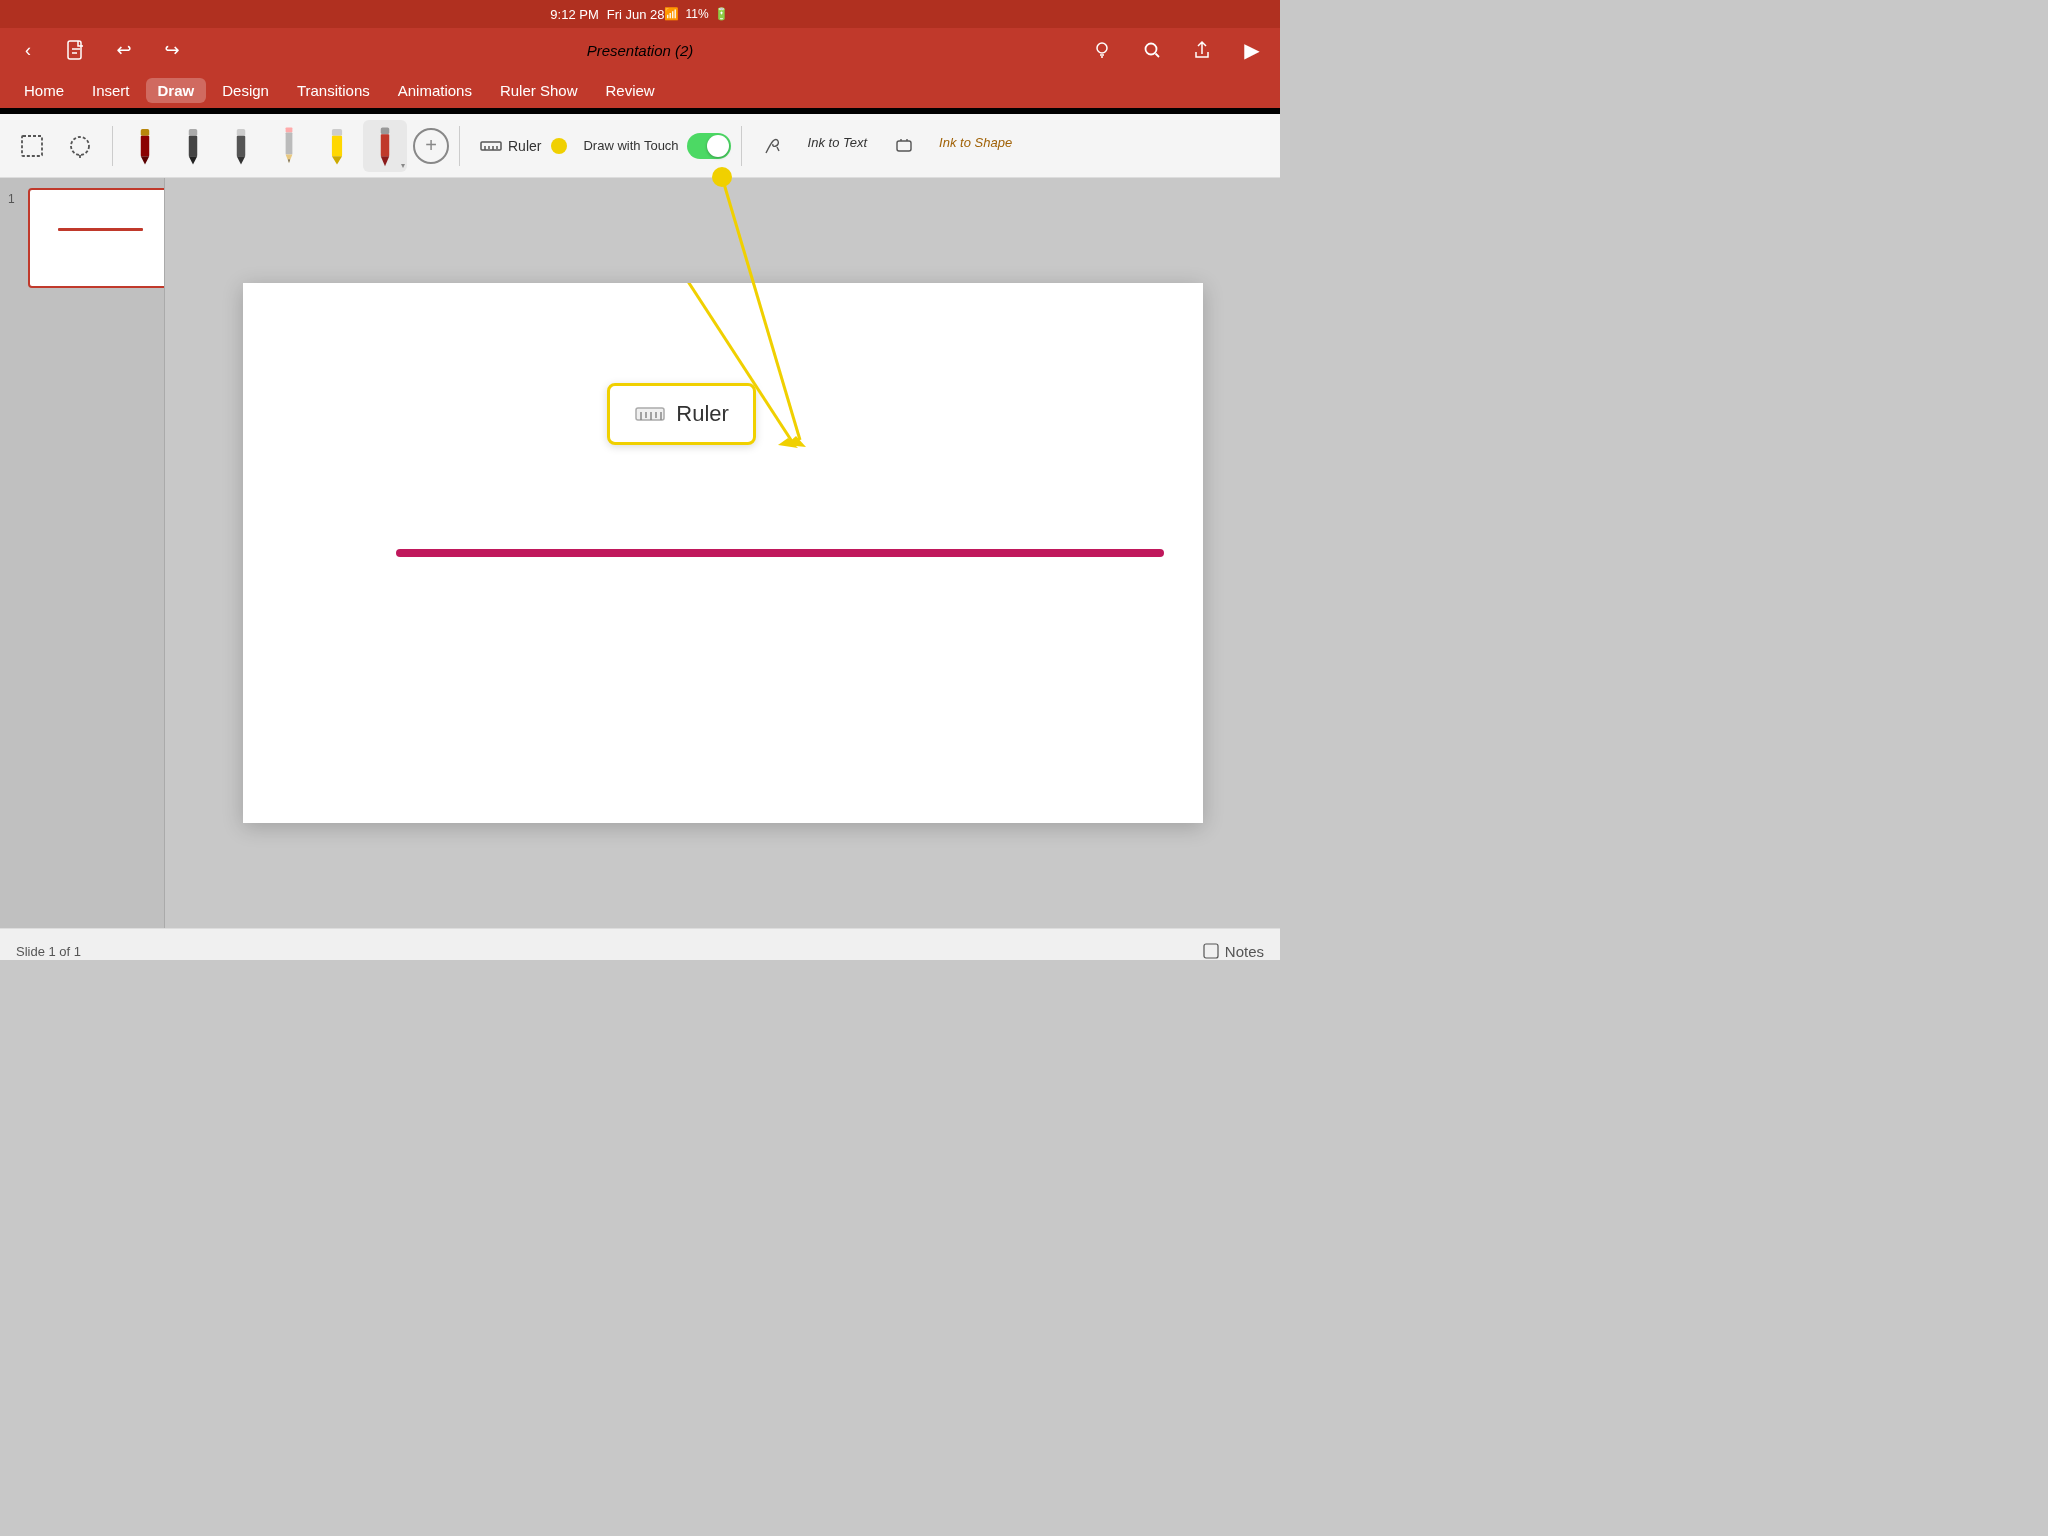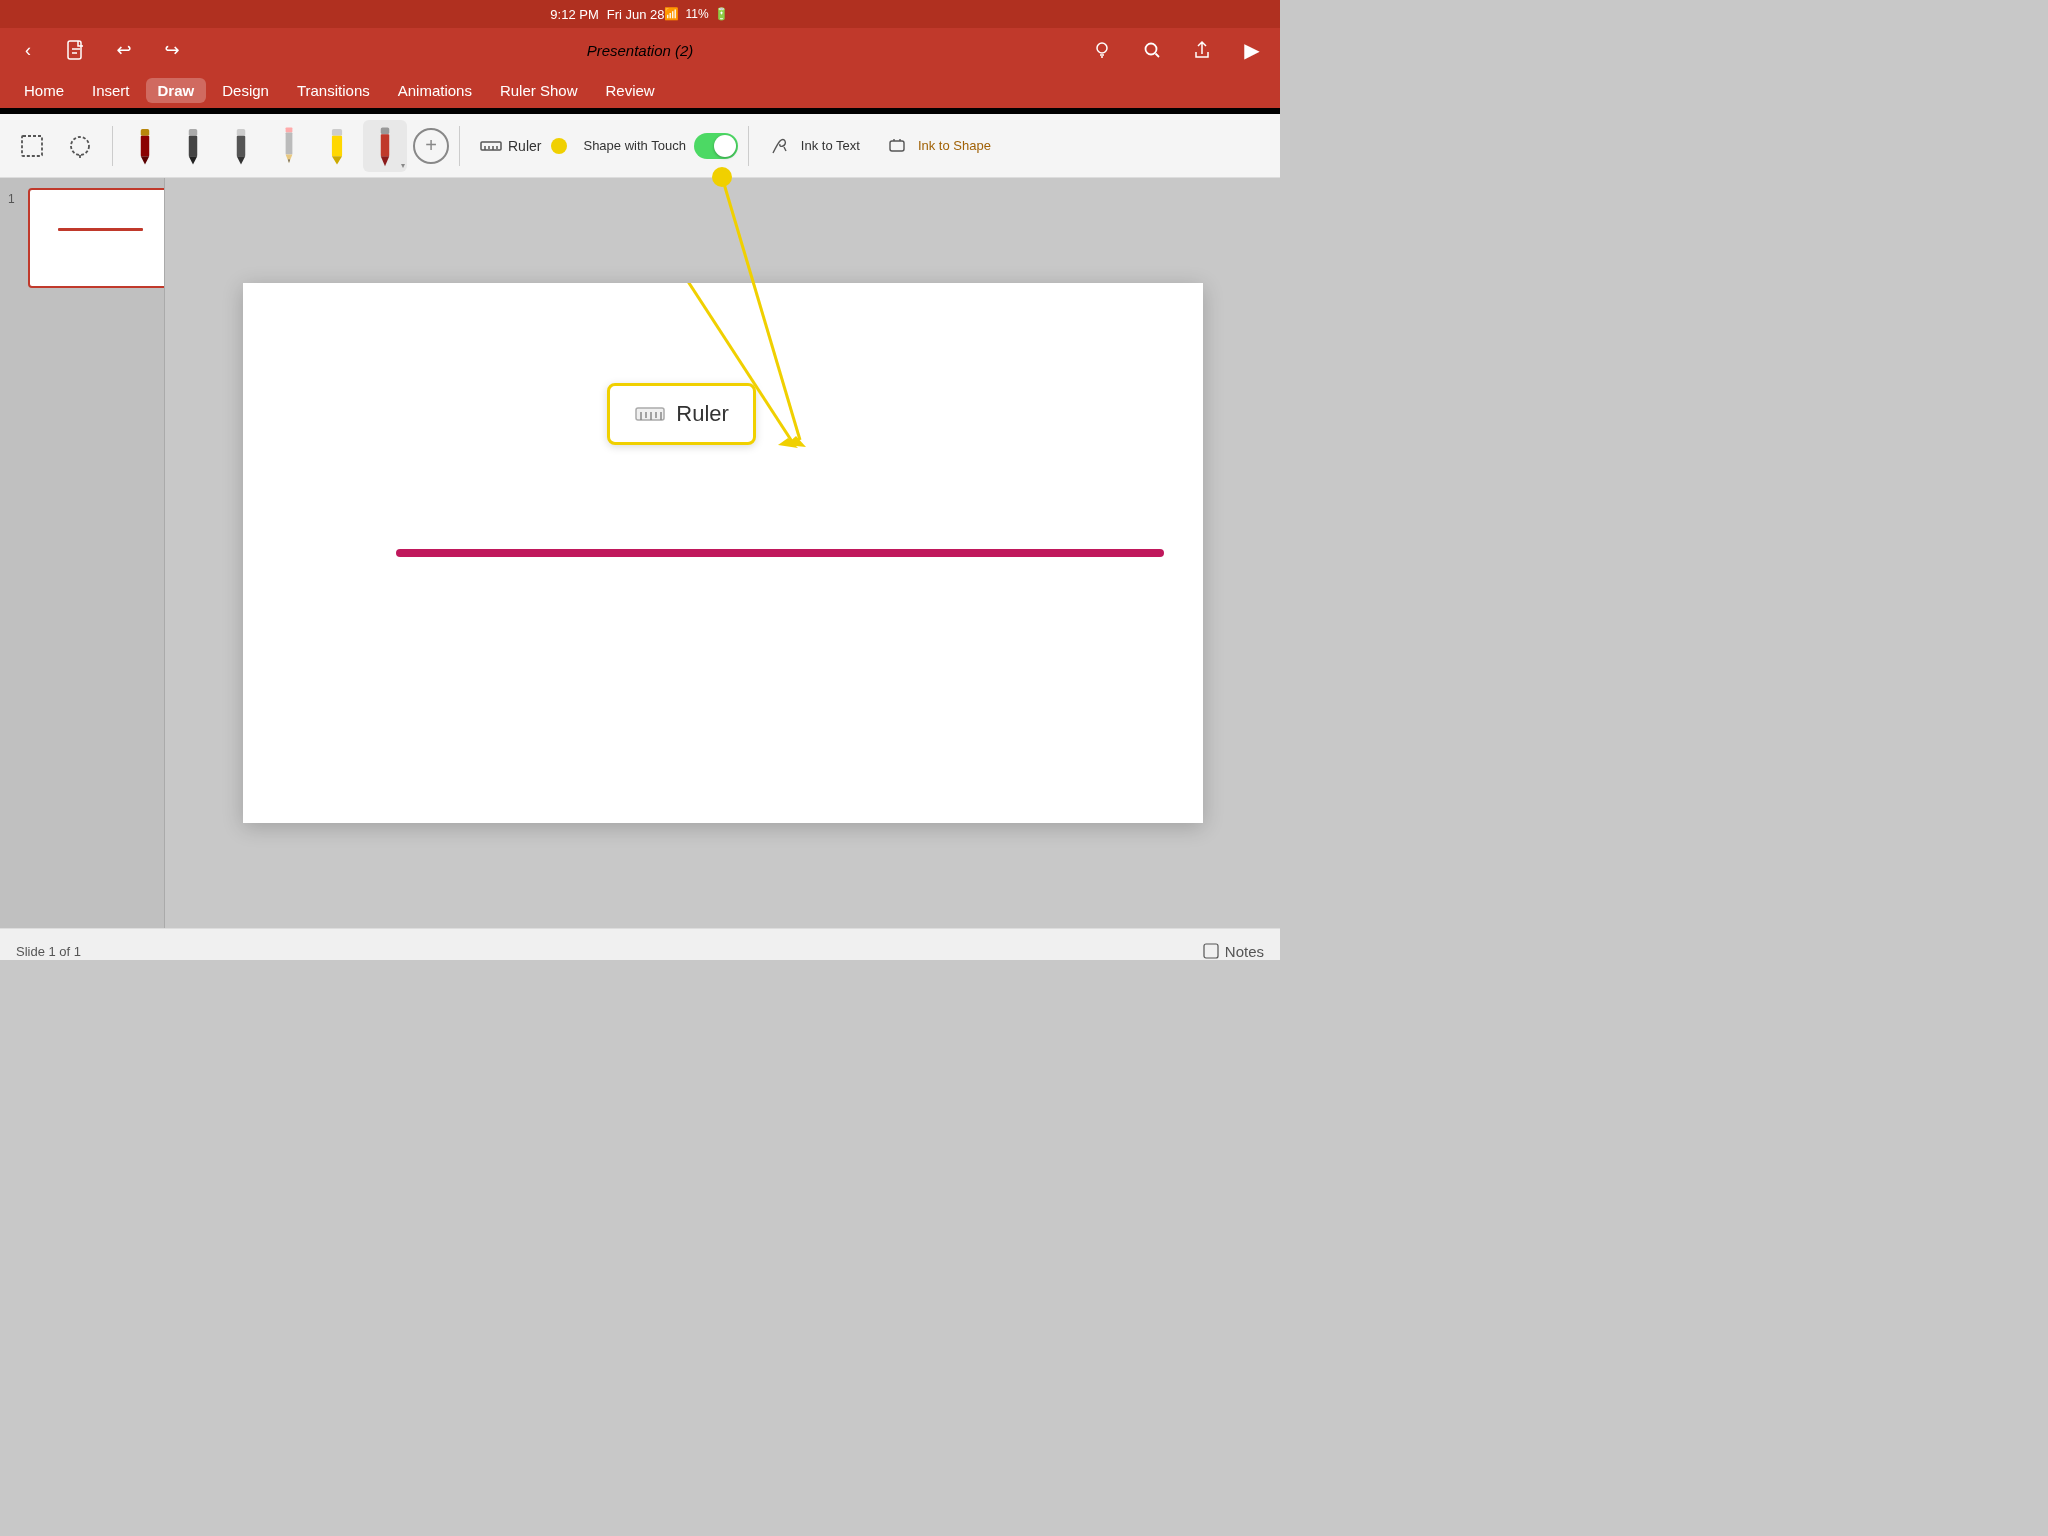--- a/index.html
+++ b/index.html
@@ -182,27 +182,27 @@
     }
 
     .draw-with-touch-section {
       display: flex;
       align-items: center;
       gap: 8px;
     }
 
     .ink-btn {
       display: flex;
-      align-items: center;
-      gap: 10px;
+      gap: 24px;
       padding: 4px 10px;
       cursor: pointer;
       font-size: 14px;
       color: #333;
       border-radius: 6px;
+      font-style: italic;
     }
 
     
     #main-content {
       display: flex;
       height: calc(960px - 28px - 44px - 42px - 64px - 32px);
       background: #c8c8c8;
     }
 
     
@@ -488,21 +488,21 @@
       <line x1="9" y1="11" x2="9" y2="14"></line>
       <line x1="13" y1="11" x2="13" y2="15"></line>
       <line x1="17" y1="11" x2="17" y2="14"></line>
     </svg>
     <span>Ruler</span>
 
     <span class="yellow-dot"></span>
   </div>
 
   <div class="draw-with-touch-section">
-    <span style="font-size:13px; color:#333;">Shape with Touch</span>
+    <span style="font-size:13px; color:#333;">Draw with Touch</span>
     <div class="toggle-switch">
       <div class="knob"></div>
     </div>
   </div>
 
   <div class="toolbar-divider"></div>
 
   <div class="ink-btn">
     <svg width="22" height="22" viewBox="0 0 22 22" fill="none" stroke="#555" stroke-width="1.4">
       <path d="M4 18C6 14 9 8 11 6c2-2 4-2 5 0s0 4-2 5c-2 1-4 0-3-2"></path>

